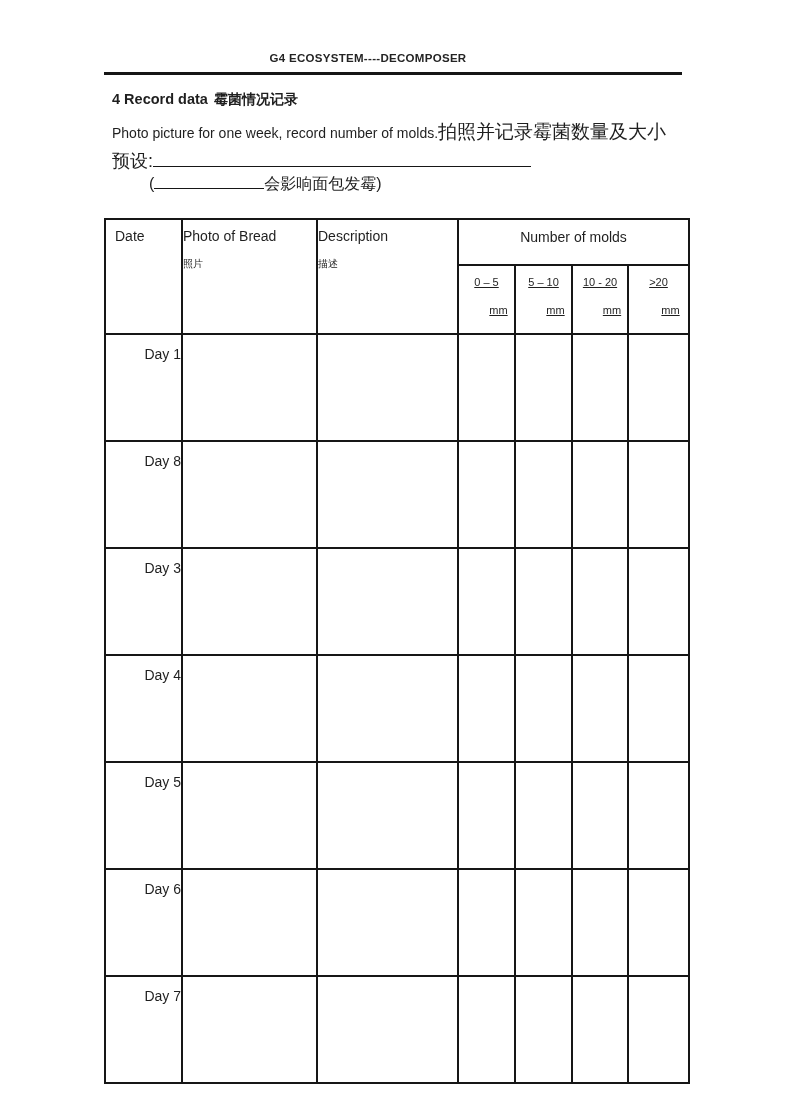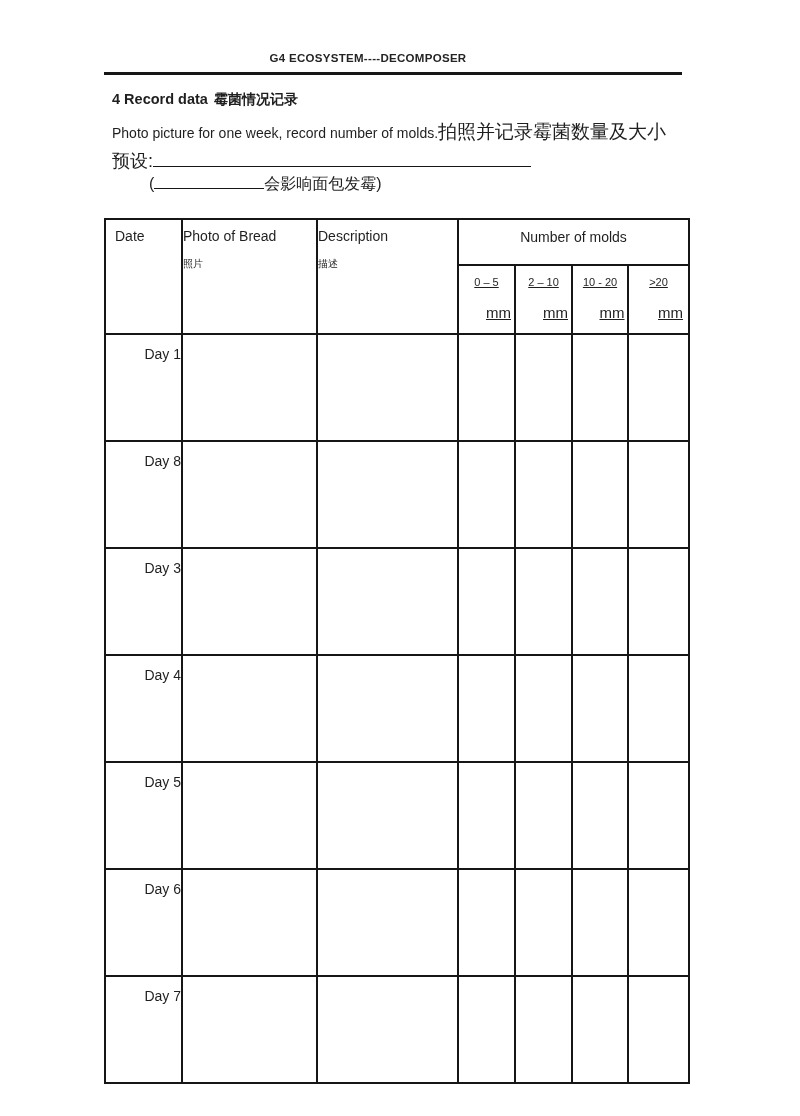--- a/index.html
+++ b/index.html
@@ -45,21 +45,21 @@
   }
   .record-table th,.record-table td{
     border:2px solid var(--line);padding:0;font-weight:400;
     font-size:14px;color:var(--text);
   }
   th.hdr{vertical-align:top;text-align:left;padding-top:8px;}
   th.hdr .zh{display:block;margin-top:13px;font-size:10px;}
   th.hdr-date{vertical-align:top;text-align:left;padding:8px 0 16px 9px;}
   th.hdr-molds{height:35px;vertical-align:top;text-align:center;padding-top:9px;border-radius:17px;}
   th.hdr-size{height:57px;vertical-align:top;text-align:center;font-size:11px;padding-top:10px;text-decoration:underline;}
-  th.hdr-size .unit{display:block;margin-top:16px;font-size:15px;margin-left:24px;}
+  th.hdr-size .unit{display:block;margin-top:16px;font-size:11px;margin-left:24px;}
   td.day-cell{
     height:94px;vertical-align:top;text-align:right;padding:11px 0 0 9px;
   }
   td.empty-cell{height:94px;}
 </style>
 </head>
 <body>
 
 <div class="doc-header">G4 ECOSYSTEM----DECOMPOSER</div>
 <div class="header-rule"></div>
@@ -84,21 +84,21 @@
   </colgroup>
   <thead>
     <tr>
       <th class="hdr-date" rowspan="2">Date</th>
       <th class="hdr" rowspan="2"><span>Photo of Bread</span><span class="zh">照片</span></th>
       <th class="hdr" rowspan="2"><span>Description</span><span class="zh">描述</span></th>
       <th class="hdr-molds" colspan="4">Number of molds</th>
     </tr>
     <tr>
       <th class="hdr-size"><span>0 – 5</span><span class="unit">mm</span></th>
-      <th class="hdr-size"><span>2 – 10</span><span class="unit">mm</span></th>
+      <th class="hdr-size"><span>5 – 10</span><span class="unit">mm</span></th>
       <th class="hdr-size"><span>10 - 20</span><span class="unit">mm</span></th>
       <th class="hdr-size"><span>&gt;20</span><span class="unit">mm</span></th>
     </tr>
   </thead>
   <tbody>
     <tr>
       <td class="day-cell">Day 1</td>
       <td class="empty-cell"></td>
       <td class="empty-cell"></td>
       <td class="empty-cell"></td>

